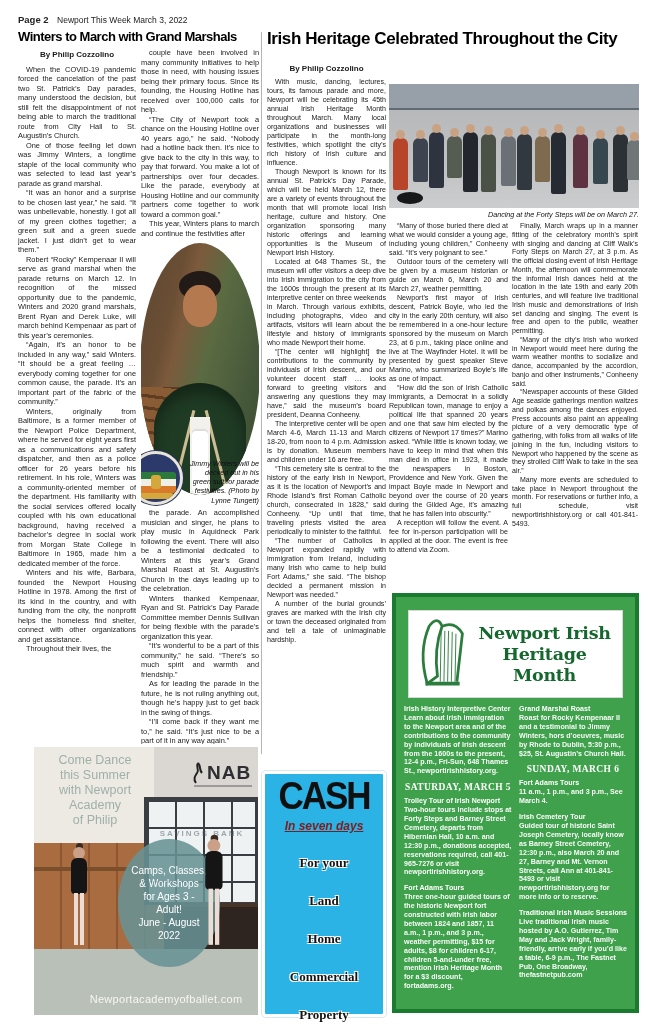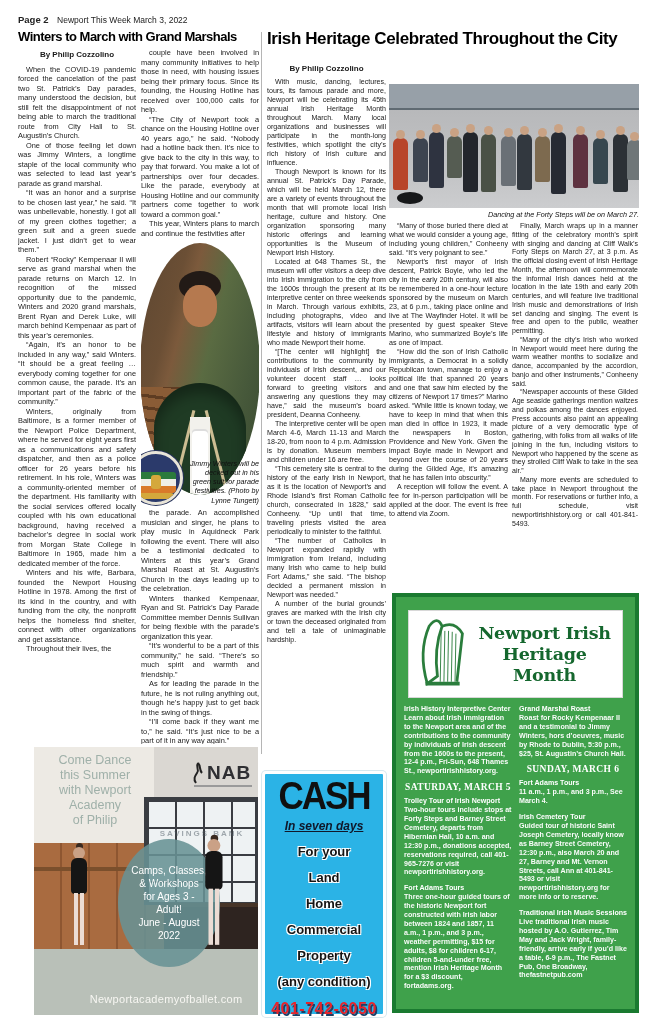--- a/index.html
+++ b/index.html
@@ -122,23 +122,23 @@
   .ba-site { position:absolute; left:0; top:246px; width:264px; text-align:center; color:#f7f6f2;
     font-size:11px; letter-spacing:.3px; z-index:4; }
 
   
   .cash-ad { position:absolute; left:262px; top:771px; width:124px; height:246px;
     background:#2bb3e6; border:3px solid #ffffff; border-radius:4px;
     box-shadow:0 0 0 1px #d7e8ef; text-align:center; }
   .cash-title { margin:2px 0 0; font-size:35px; font-weight:bold; color:#101010;
     letter-spacing:-2px; transform:scaleY(1.12); font-family:"Liberation Sans",sans-serif; }
   .cash-sub { margin:3px 0 4px; font-size:12px; font-weight:bold; font-style:italic;
-    text-decoration:underline; color:#0f172a; }
-  .cash-lines p { margin:11px 0; font-size:13px; font-weight:bold; color:#141414;
-    text-shadow:1px 1px 0 #ffffff,-1px 1px 0 #ffffff,1px -1px 0 #ffffff,-1px -1px 0 #ffffff; }
+    text-decoration:underline; color:#7f1d1d; }
+  .cash-lines p { margin:22px 0; font-size:13px; font-weight:bold; color:#141414;
+    text-shadow:1px 1px 0 #ffffff,-1px 1px 0 #ffffff,1px -1px 0 #ffffff,-1px -1px 0 #ffffff;font-family:Liberation Serif, serif; }
   .cash-phone { margin-top:9px; font-size:16px; font-weight:bold; color:#e6242b;
     letter-spacing:.5px; text-shadow:1.5px 1.5px 0 #1b3f66; }
 </style>
 </head>
 <body>
 
 <div class="page">
 
   <div class="masthead">
     <span class="page-num">Page 2</span>
@@ -229,20 +229,21 @@
     <i class="fig" style="left:184px;bottom:20px;height:54px;background:#5e3240"></i>
     <i class="fig" style="left:204px;bottom:24px;height:46px;background:#37474f"></i>
     <i class="fig" style="left:224px;bottom:16px;height:58px;background:#2c3136"></i>
     <i class="fig" style="left:238px;bottom:28px;height:40px;background:#6f7678"></i>
     <div class="ip-blob"></div>
   </div>
   <div class="caption caption-photo2">Dancing at the Forty Steps will be on March 27.</div>
 
   <div class="col col4">
       <p class="par">“Many of those buried there died at what we would consider a young age, including young children,” Conheeny said. “It’s very poignant to see.”</p>
+      <p class="par">Outdoor tours of the cemetery will be given by a museum historian or guide on March 6, March 20 and March 27, weather permitting.</p>
       <p class="par">Newport’s first mayor of Irish descent, Patrick Boyle, who led the city in the early 20th century, will also be remembered in a one-hour lecture sponsored by the museum on March 23, at 6 p.m., taking place online and live at The Wayfinder Hotel. It will be presented by guest speaker Steve Marino, who summarized Boyle’s life as one of impact.</p>
       <p class="par">“How did the son of Irish Catholic immigrants, a Democrat in a solidly Republican town, manage to enjoy a political life that spanned 20 years and one that saw him elected by the citizens of Newport 17 times?” Marino asked. “While little is known today, we have to keep in mind that when this man died in office in 1923, it made the newspapers in Boston, Providence and New York. Given the impact Boyle made in Newport and beyond over the course of 20 years during the Gilded Age, it’s amazing that he has fallen into obscurity.”</p>
       <p class="par">A reception will follow the event. A fee for in-person participation will be applied at the door. The event is free to attend via Zoom.</p>
     </div>
   <div class="col col5">
       <p class="par">Finally, March wraps up in a manner fitting of the celebratory month’s spirit with singing and dancing at Cliff Walk’s Forty Steps on March 27, at 3 p.m. As the official closing event of Irish Heritage Month, the afternoon will commemorate the informal Irish dances held at the location in the late 19th and early 20th centuries, and will feature live traditional Irish music and demonstrations of Irish set dancing and singing. The event is free and open to the public, weather permitting.</p>
       <p class="par">“Many of the city’s Irish who worked in Newport would meet here during the warm weather months to socialize and dance, accompanied by the accordion, banjo and other instruments,” Conheeny said.</p>
       <p class="par">“Newspaper accounts of these Gilded Age seaside gatherings mention waltzes and polkas among the dances enjoyed. Press accounts also paint an appealing picture of a very democratic type of gathering, with folks from all walks of life joining in the fun, including visitors to Newport who happened by the scene as they strolled Cliff Walk to take in the sea air.”</p>
       <p class="par">Many more events are scheduled to take place in Newport throughout the month. For reservations or further info, a full schedule, visit newportirishhistory.org or call 401-841-5493.</p>
     </div>

